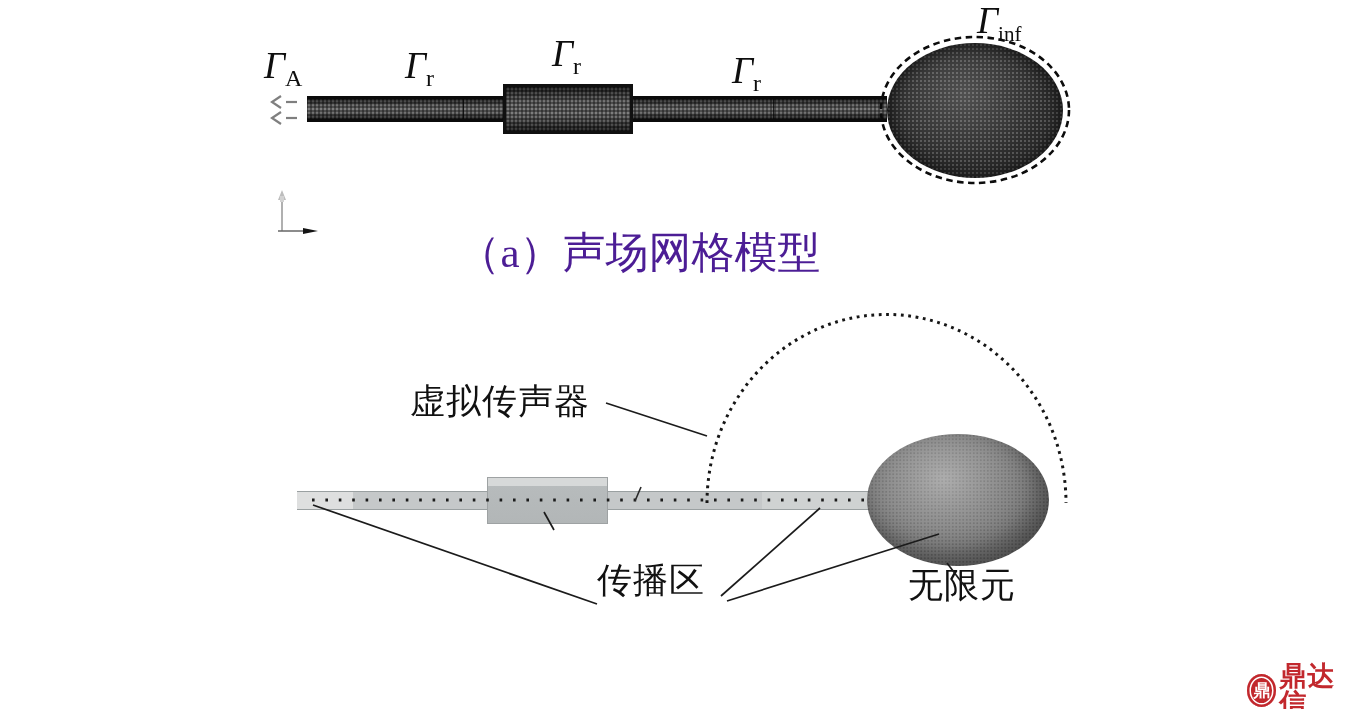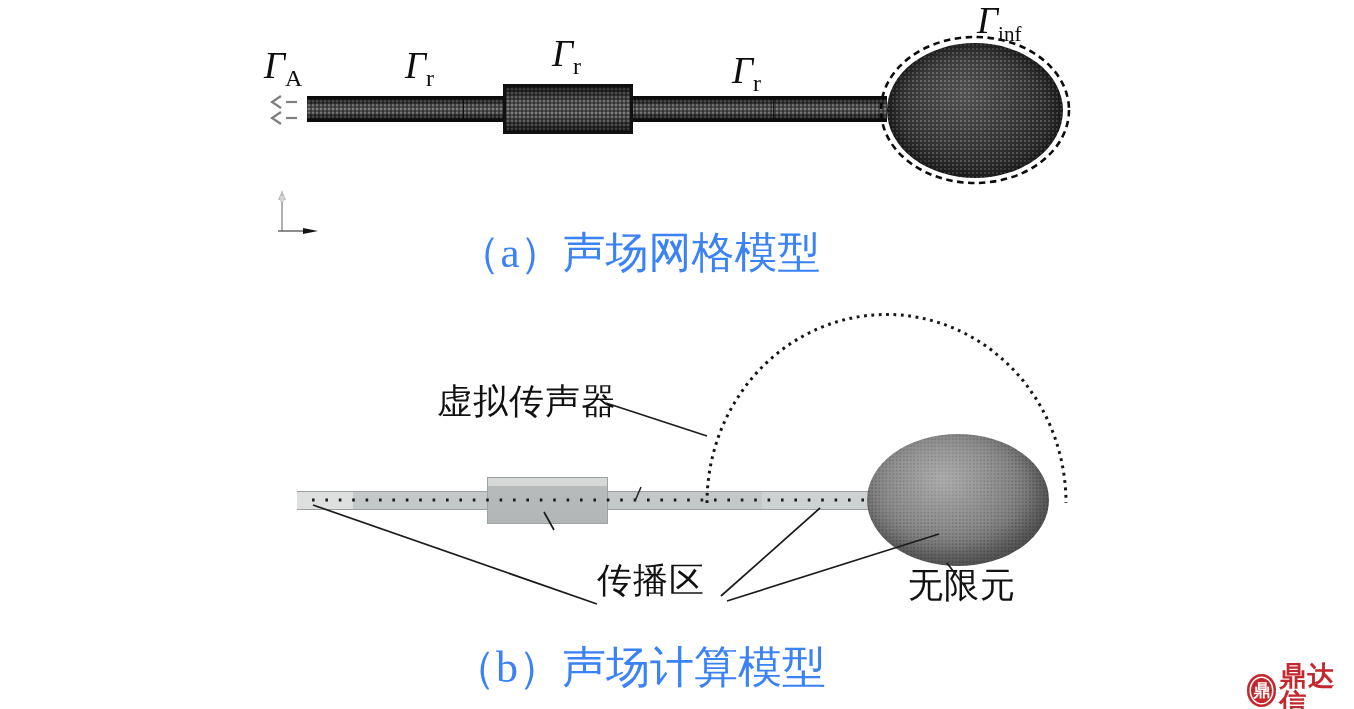--- a/index.html
+++ b/index.html
@@ -60,21 +60,21 @@
       radial-gradient(circle, rgba(35,35,35,.28) .7px, transparent 1.2px);
     background-size:100% 100%, 3.5px 3.5px;
     box-shadow:inset -8px -10px 22px rgba(0,0,0,.38);
   }
 
   
   .gamma{position:absolute;color:#0e0e0e;font-style:italic;font-size:37px;line-height:1;white-space:nowrap;}
   .gamma sub{font-style:normal;font-size:24px;line-height:1;}
   .gamma.inf sub{font-size:21px;}
   .cn-label{position:absolute;color:#111;font-size:35px;line-height:1.1;white-space:nowrap;letter-spacing:1px;}
-  .caption{position:absolute;left:289px;width:700px;text-align:center;color:#3b82f6;font-size:43px;line-height:1.1;white-space:nowrap;}
+  .caption{position:absolute;left:289px;width:700px;text-align:center;color:#4c1d95;font-size:43px;line-height:1.1;white-space:nowrap;}
 
   
   .logo{left:1247px;top:663px;display:flex;align-items:center;gap:3px;}
   .logo-emblem{
     width:33px;height:33px;border-radius:50%;background:#c2282d;color:#fff;
     display:flex;align-items:center;justify-content:center;
     font-family:"Liberation Sans","DejaVu Sans",sans-serif;font-weight:700;font-size:17px;
     box-shadow:inset 0 0 0 2.5px #c2282d, inset 0 0 0 4px #ffffff;
   }
   .logo-text{
@@ -103,25 +103,24 @@
 
   <div class="caption" style="top:229px;">（a）声场网格模型</div>
 
   <div class="abs tube-b"></div>
   <div class="abs tube-b-tip"></div>
   <div class="abs tube-b-right"></div>
   <div class="abs muffler-b"></div>
   <div class="abs junction-b"></div>
   <div class="abs sphere-b"></div>
 
-  <div class="cn-label" style="left:437px;top:383px;">虚拟传声器</div>
+  <div class="cn-label" style="left:410px;top:383px;">虚拟传声器</div>
   <div class="cn-label" style="left:597px;top:562px;">传播区</div>
   <div class="cn-label" style="left:908px;top:567px;">无限元</div>
 
-  <div class="caption" style="top:644px;font-size:44px;">（b）声场计算模型</div>
 
   <svg class="overlay" width="1354" height="709" viewBox="0 0 1354 709">
 
     <g stroke="#7f7f7f" stroke-width="2.2" fill="none">
       <polyline points="281,96 272,102 281,108"></polyline>
       <line x1="286" y1="102" x2="297" y2="102"></line>
       <polyline points="281,112 272,118 281,124"></polyline>
       <line x1="286" y1="118" x2="297" y2="118"></line>
     </g>
 

